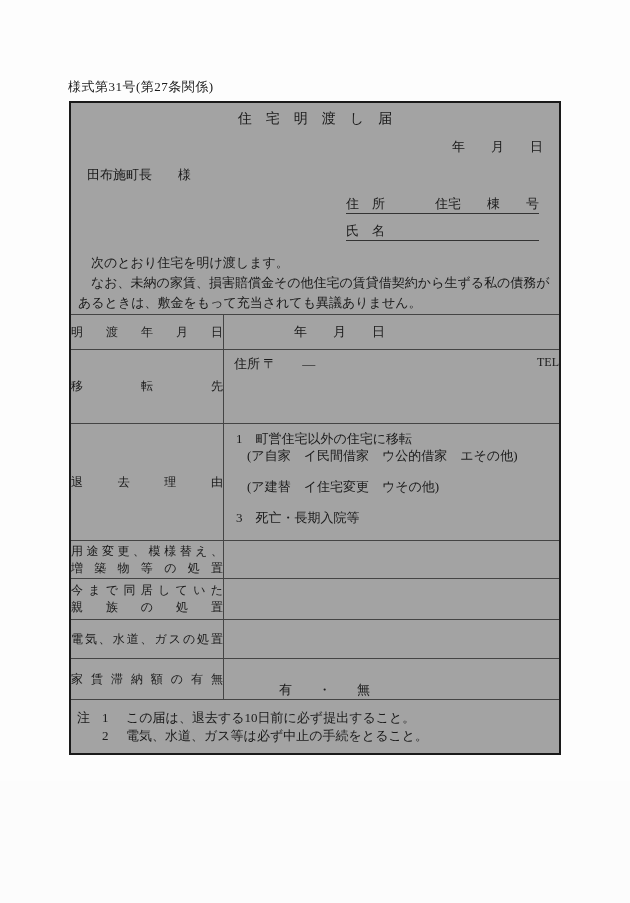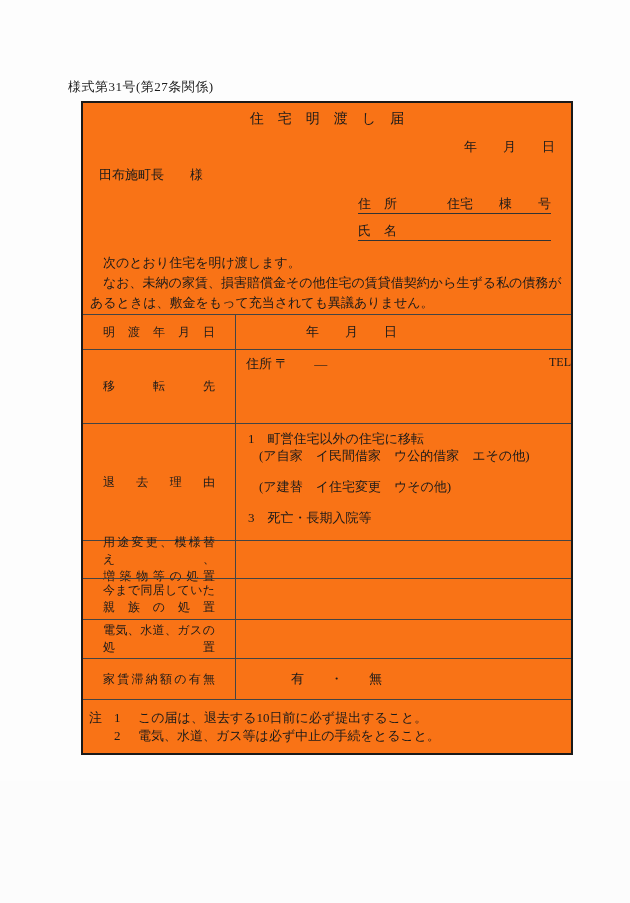--- a/index.html
+++ b/index.html
@@ -18,22 +18,21 @@
     position: absolute;
     left: 68px; top: 78px;
     font-size: 13px;
     letter-spacing: 0.5px;
   }
   .form-box {
     position: absolute;
     left: 69px; top: 101px;
     width: 492px; height: 654px;
     border: 2px solid #1a1a1a;
-    background: #f97316;
-    margin-left: 12px;
+    background: #a3a3a3;
   }
   
   .doc-title {
     position: absolute;
     top: 7px; left: 0; right: 0;
     text-align: center;
     font-size: 14px;
   }
   .date-line {
     position: absolute;
@@ -71,21 +70,21 @@
     display: grid;
     grid-template-columns: 153px 1fr;
     grid-template-rows: 35px 74px 117px 38px 41px 39px 41px;
   }
   .t-label {
     border-top: 1px solid #444;
     border-right: 1px solid #444;
     display: flex;
     flex-direction: column;
     justify-content: center;
-    padding: 0 20px;
+    padding: 0 0;
     font-size: 12px;
     line-height: 17px;
   }
   .t-label .label-line {
     text-align: justify;
     text-align-last: justify;
   }
   .t-value {
     border-top: 1px solid #444;
     font-size: 13px;
@@ -96,21 +95,21 @@
     display: flex;
     flex-direction: row;
     justify-content: space-between;
     padding: 5px 0 8px 10px;
   }
   .v-move .tel-label { font-size: 12px; }
   .v-reason { padding: 6px 8px 0 12px; line-height: 17px; }
   .reason-block { margin-bottom: 14px; }
   .reason-detail { padding-left: 11px; }
   .reason-detail:empty { display: none; }
-  .v-arrears { padding-left: 55px; }
+  .v-arrears { padding-left: 55px; align-items: flex-end; }
   
   .note-section {
     position: absolute;
     top: 596px; left: 0; right: 0; bottom: 0;
     border-top: 1px solid #444;
     padding: 9px 6px 0 6px;
     font-size: 13px;
     line-height: 18px;
   }
   .note-line { display: flex; }

